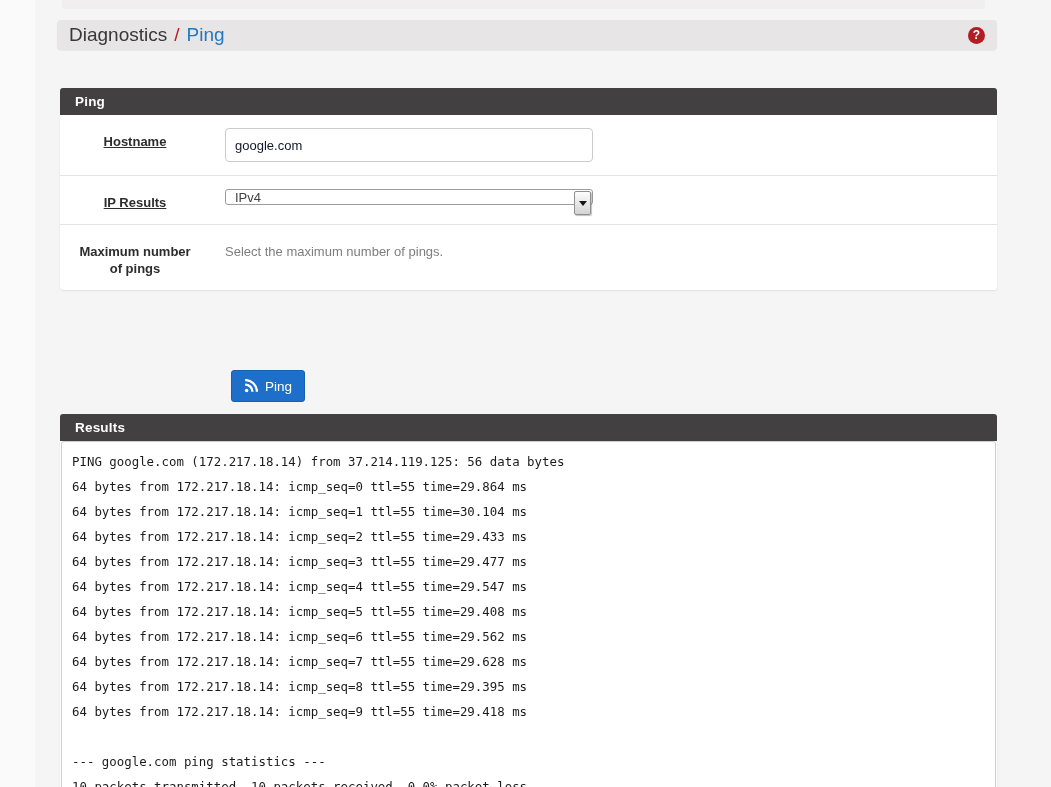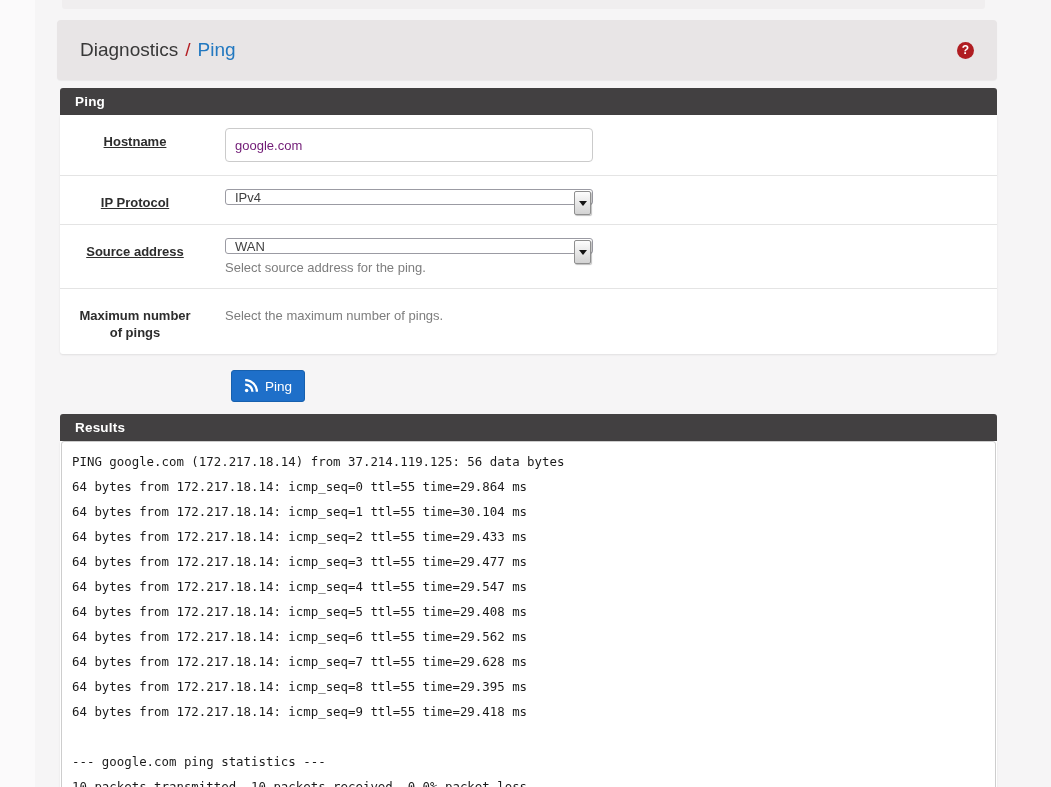--- a/index.html
+++ b/index.html
@@ -10,23 +10,23 @@
     font-family:"Liberation Sans", sans-serif;
   }
   .left-gutter { position:absolute; left:0; top:0; width:35px; height:787px; background:#fbfafb; }
   .cutoff-panel {
     position:absolute; left:62px; top:0; width:923px; height:9px;
     background:#f0eeef; border-radius:0 0 3px 3px;
   }
 
   
   .breadcrumb-bar {
-    position:absolute; left:57px; top:20px; width:940px; height:60px;
+    position:absolute; left:57px; top:20px; width:940px; height:30px;
     background:#e8e5e6; border-radius:4px;
-    display:flex; align-items:center; padding:0 23px;
+    display:flex; align-items:center; padding:0 12px;
     box-shadow:0 1px 1px rgba(0,0,0,.05);
   }
   .crumb-section { font-size:19px; color:#383838; text-decoration:none; cursor:pointer; }
   .crumb-sep { font-size:19px; color:#b42025; margin:0 7px; }
   .crumb-page { font-size:19px; color:#2278c0; text-decoration:none; cursor:pointer; }
   .help-badge {
     margin-left:auto; width:17px; height:17px; border-radius:50%;
     background:#b01d22; color:#fff; font-size:12px; font-weight:bold;
     display:flex; align-items:center; justify-content:center; cursor:pointer;
   }
@@ -48,21 +48,21 @@
   .form-row { display:flex; align-items:flex-start; padding:13px 15px; border-bottom:1px solid #e4e4e4; }
   .form-row:last-child { border-bottom:none; }
   .label-col {
     width:120px; text-align:center; font-size:13px; font-weight:bold;
     color:#2d2d2d; line-height:17px; padding-top:5px;
   }
   .label-col.u { text-decoration:underline; }
   .field-col { margin-left:30px; width:368px; }
   .text-input {
     width:100%; height:28px; border:1px solid #cbcbcb; border-radius:4px;
-    padding:16px 9px; font-size:13px; color:#701a75; background:#fff; outline:none;
+    padding:16px 9px; font-size:13px; color:#0f172a; background:#fff; outline:none;
     font-family:"Liberation Sans", sans-serif;
   }
   .fselect {
     position:relative; width:100%; height:16px; background:#fff;
     border:1px solid #9b9ba3; border-radius:3px;
     display:flex; align-items:center; padding:0 24px 0 9px;
     font-size:13px; color:#3f3f3f; cursor:pointer;
   }
   .fselect.focused { border-color:#6fb1e3; box-shadow:0 0 5px rgba(93,159,220,.7); }
   .arrow-btn {
@@ -114,43 +114,31 @@
   <div class="panel-body">
 
     <div class="form-row">
       <div class="label-col u">Hostname</div>
       <div class="field-col">
         <input class="text-input" type="text" value="google.com" style="">
       </div>
     </div>
 
     <div class="form-row">
-      <div class="label-col u">IP Protocol</div>
+      <div class="label-col u">IP Results</div>
       <div class="field-col">
         <div class="fselect">
           <span>IPv4</span>
           <span class="arrow-btn">
               <span class="caret-down"></span>
             </span>
         </div>
       </div>
     </div>
 
-    <div class="form-row">
-      <div class="label-col u">Source address</div>
-      <div class="field-col">
-        <div class="fselect">
-          <span>WAN</span>
-          <span class="arrow-btn">
-              <span class="caret-down"></span>
-            </span>
-        </div>
-        <div class="help-text">Select source address for the ping.</div>
-      </div>
-    </div>
 
     <div class="form-row">
       <div class="label-col">Maximum number of pings</div>
       <div class="field-col">
         <div class="help-text">Select the maximum number of pings.</div>
       </div>
     </div>
 
   </div>
 </div>

